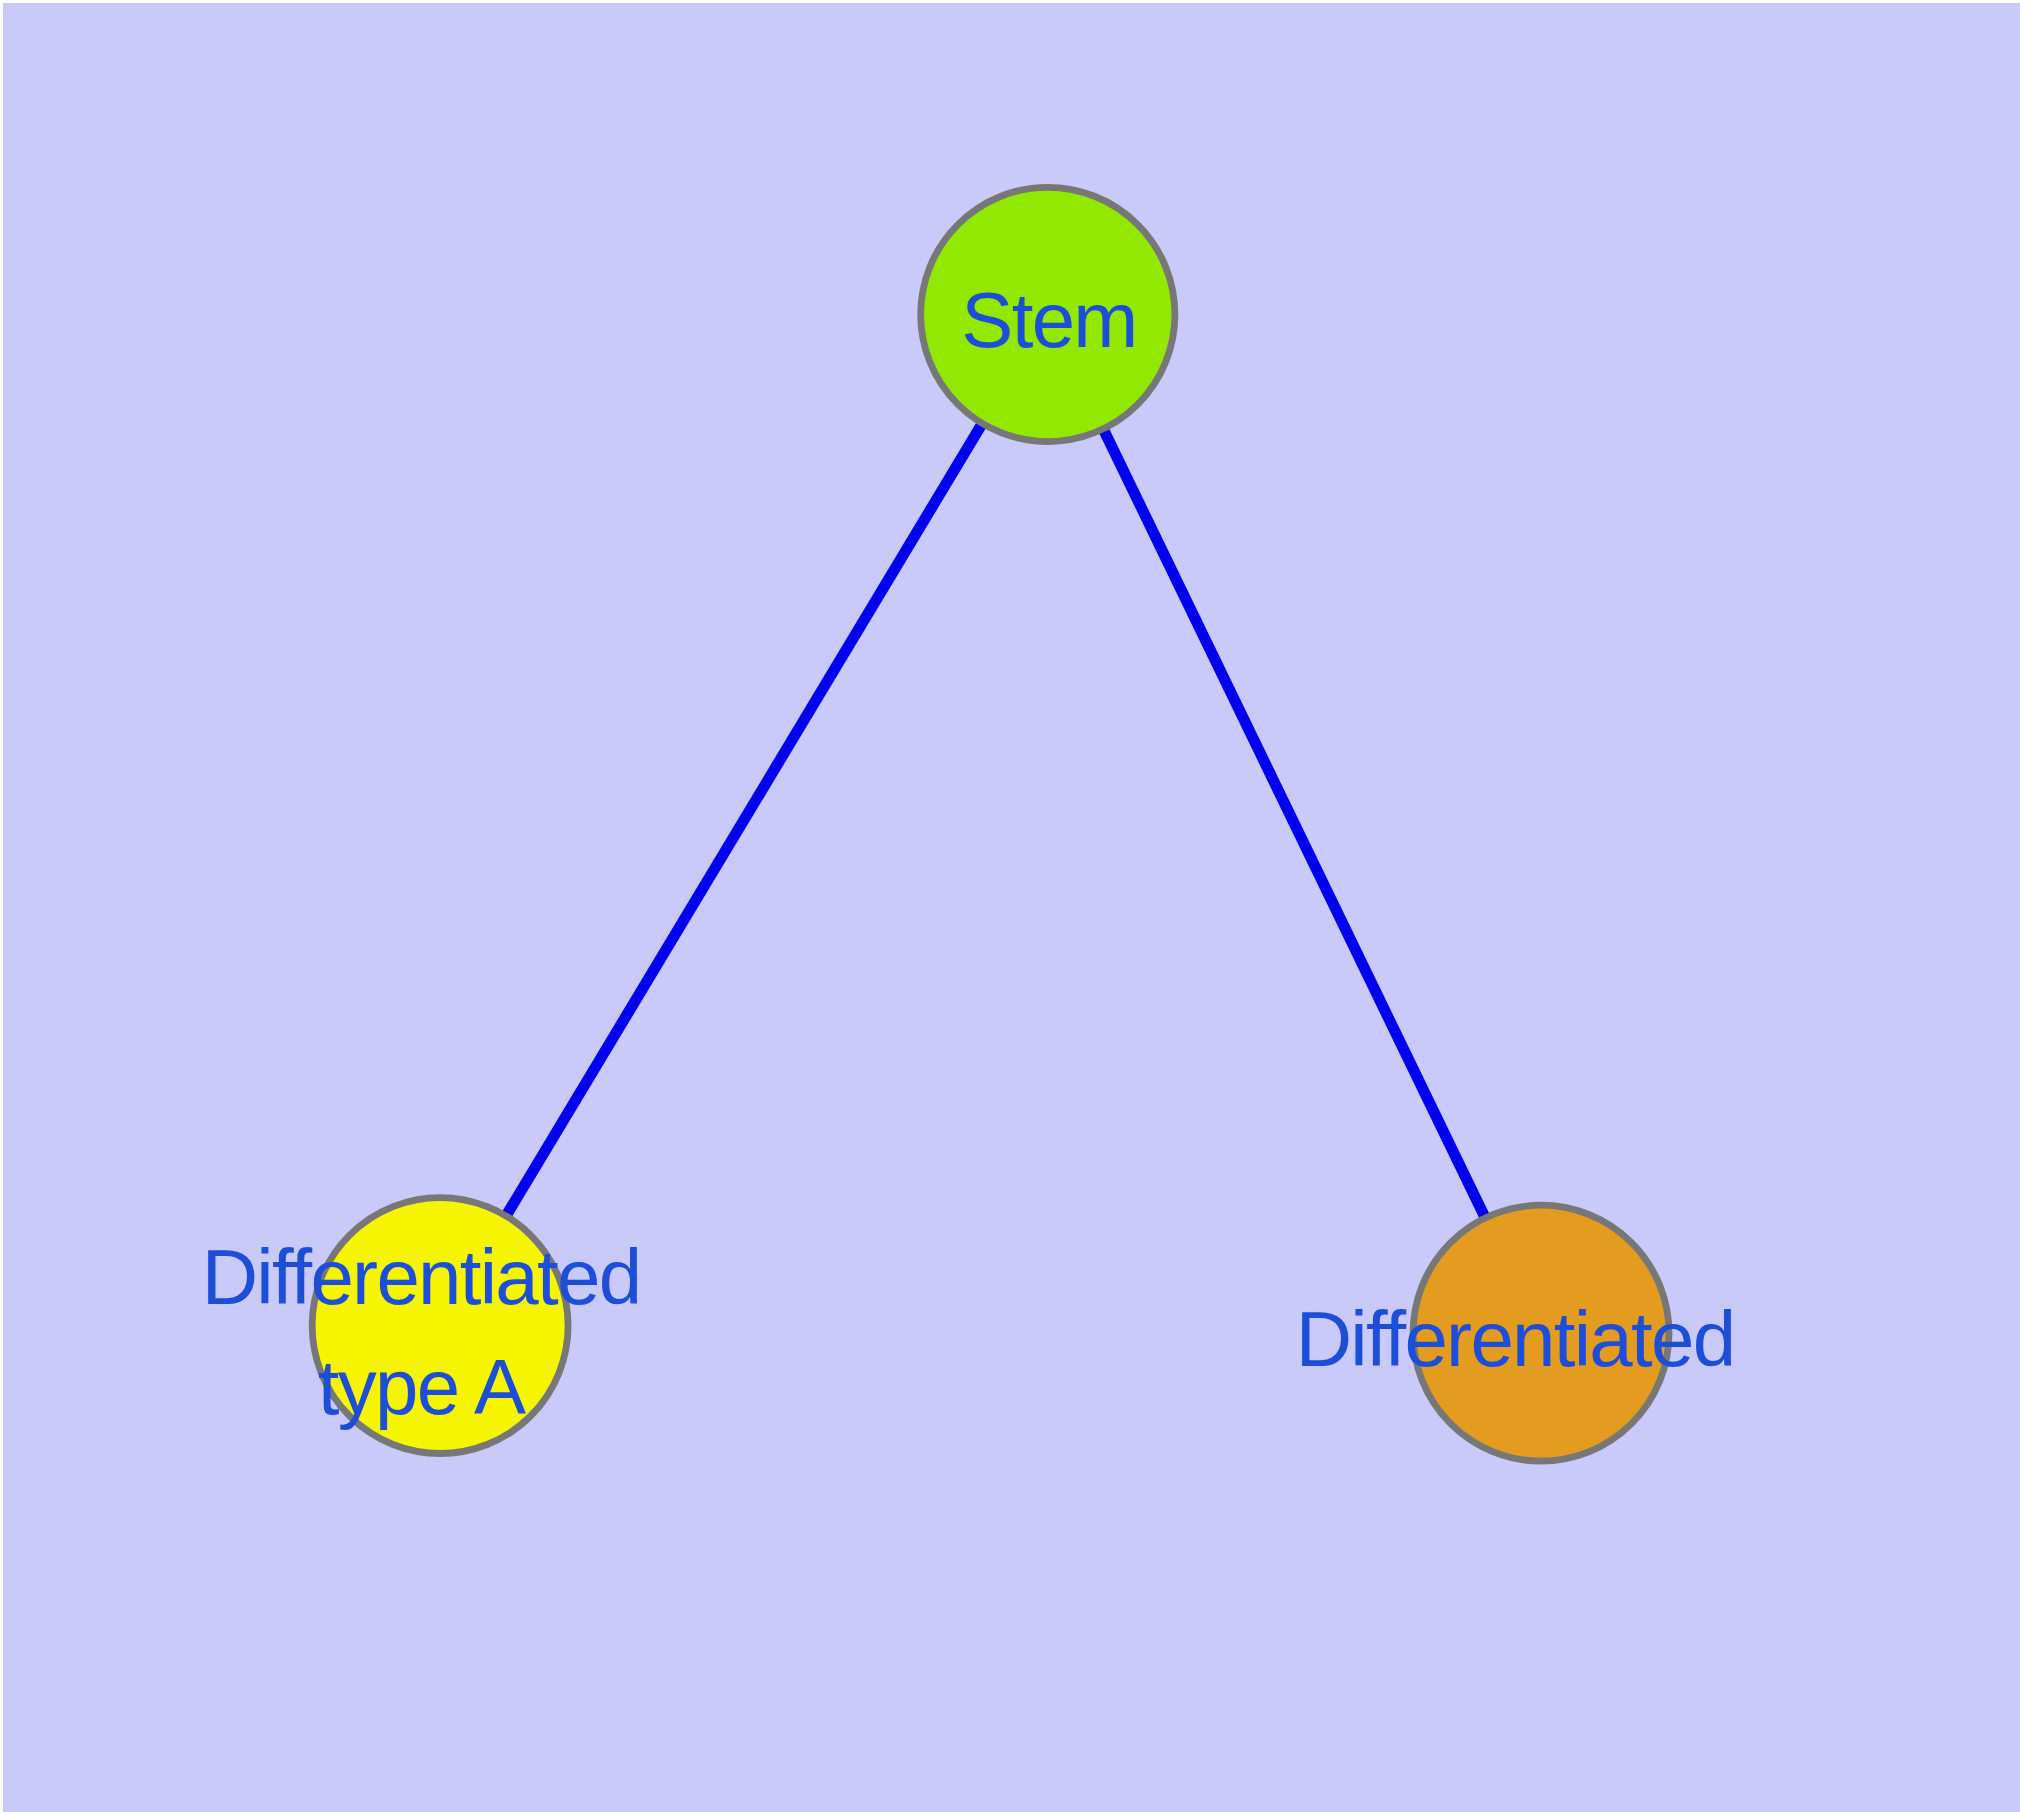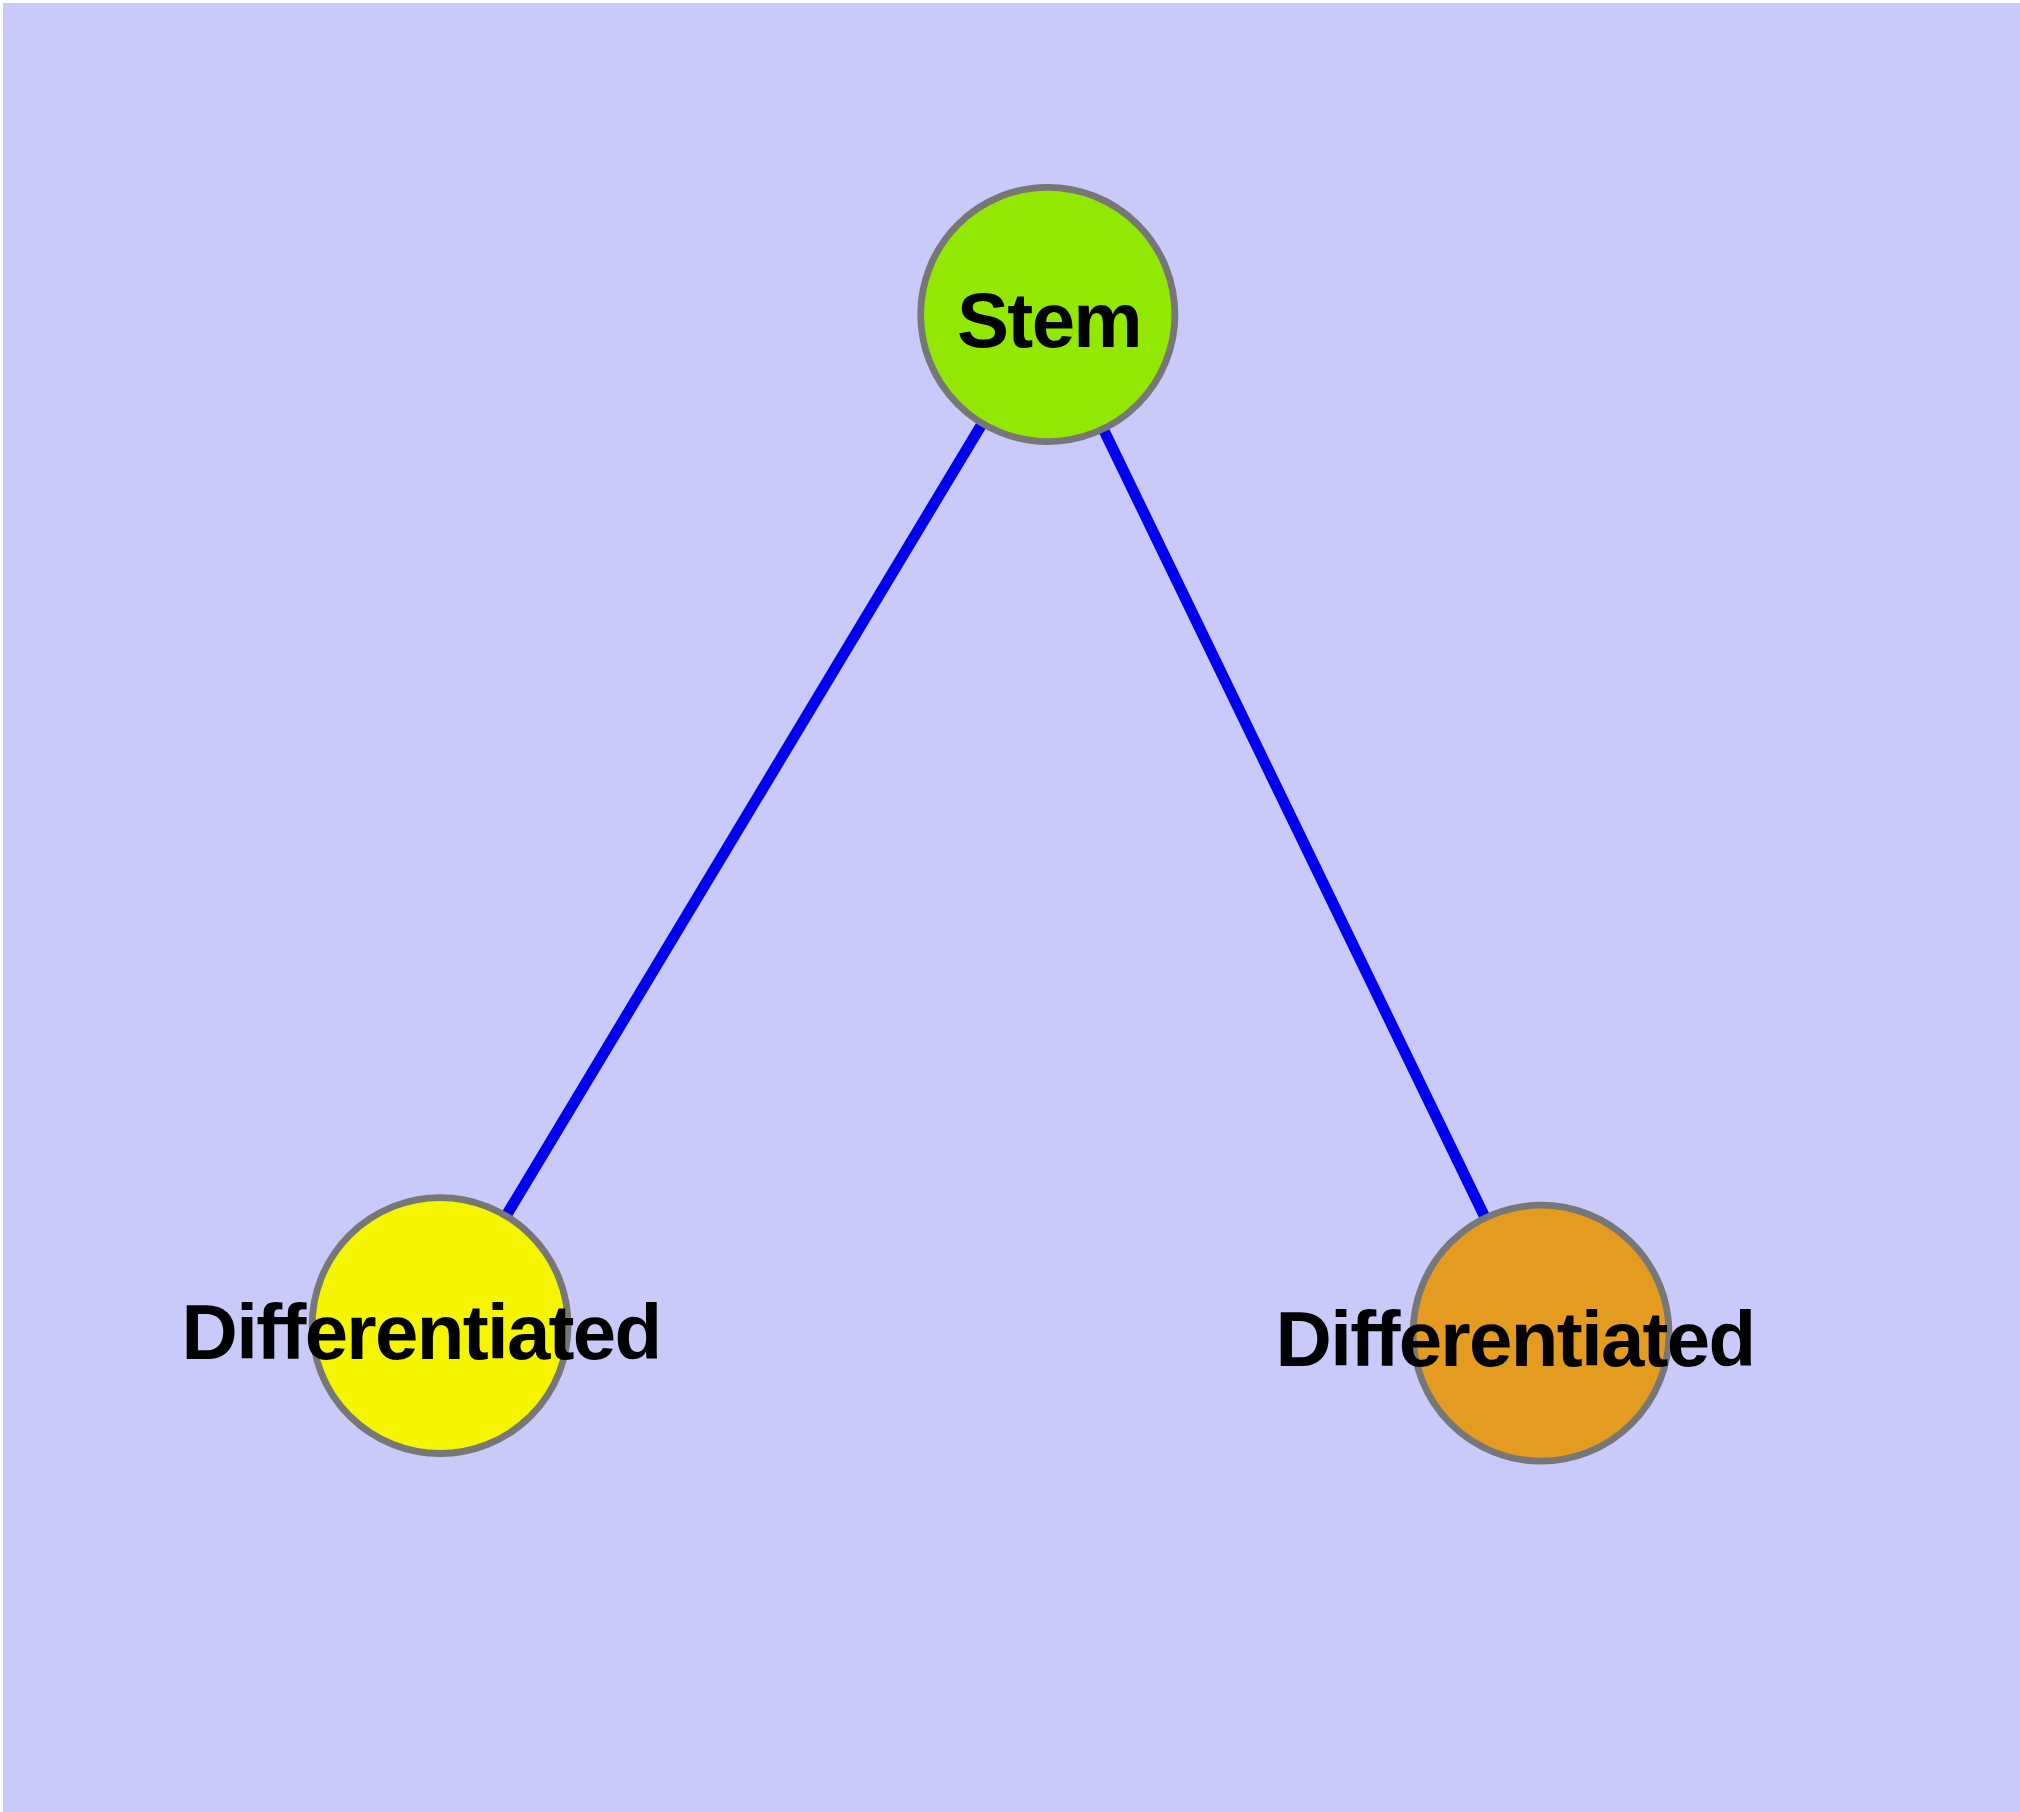--- a/index.html
+++ b/index.html
@@ -26,25 +26,25 @@
     position: absolute;
     left: 0;
     top: 0;
     width: 2021px;
     height: 1812px;
   }
   .node-label {
     position: absolute;
     transform: translate(-50%, -50%);
     text-align: center;
-    font-weight: 700;
+    font-weight: 400;
     font-size: 78px;
     line-height: 110px;
     letter-spacing: -1.7px;
-    color: #000000;
+    color: #1d4ed8;
     white-space: nowrap;
     user-select: none;
   }
   .node-label .line {
     display: block;
   }
   .label-stem   { left: 1049px; top: 320px; }
   .label-type-a { left: 421px;  top: 1332px; }
   .label-type-b { left: 1515px; top: 1339px; }
 </style>
@@ -64,20 +64,21 @@
     <circle cx="519" cy="1564" r="151" stroke-width="8" fill="#f5f500" stroke="#777777"></circle>
     <circle cx="1818" cy="1573" r="151" stroke-width="8" fill="#e39b20" stroke="#777777"></circle>
   </svg>
 
   <div class="node-label label-stem">
     <span class="line">Stem</span>
   </div>
 
   <div class="node-label label-type-a">
     <span class="line">Differentiated</span>
+    <span class="line">type A</span>
   </div>
 
   <div class="node-label label-type-b">
     <span class="line">Differentiated</span>
   </div>
 
 </div>
 
 
 </body></html>

